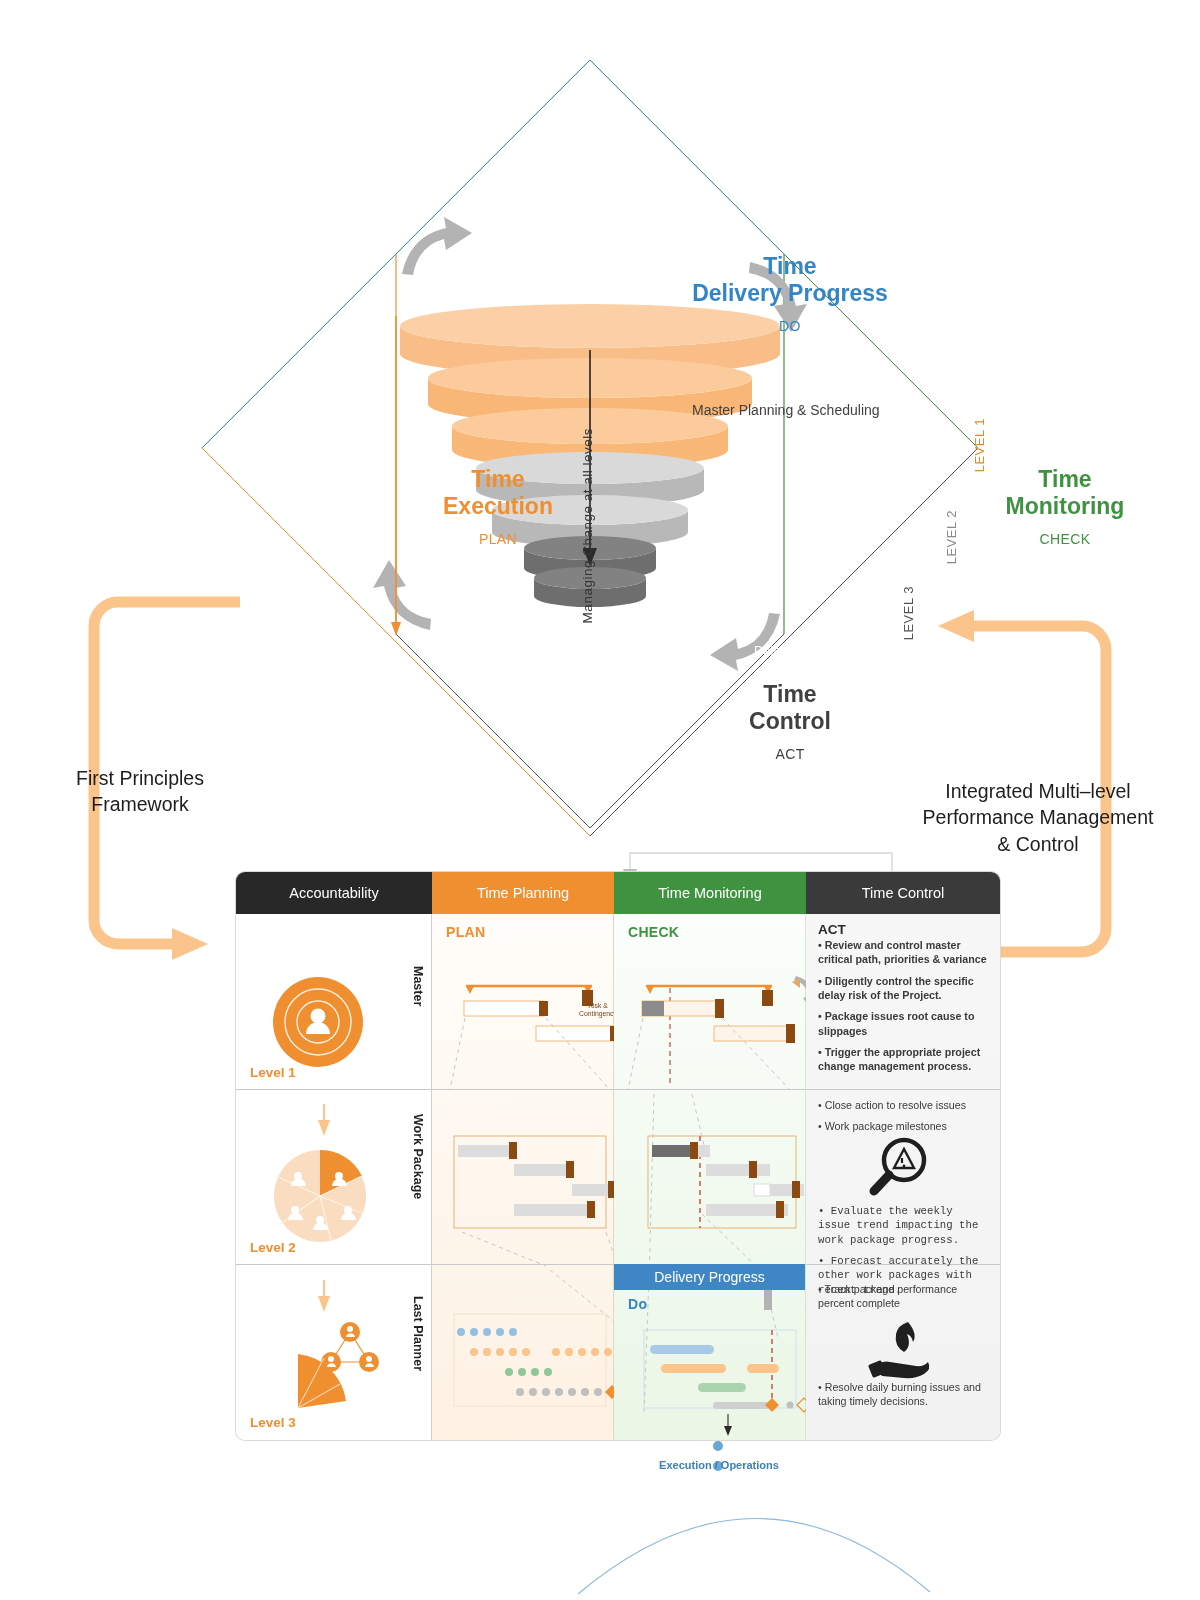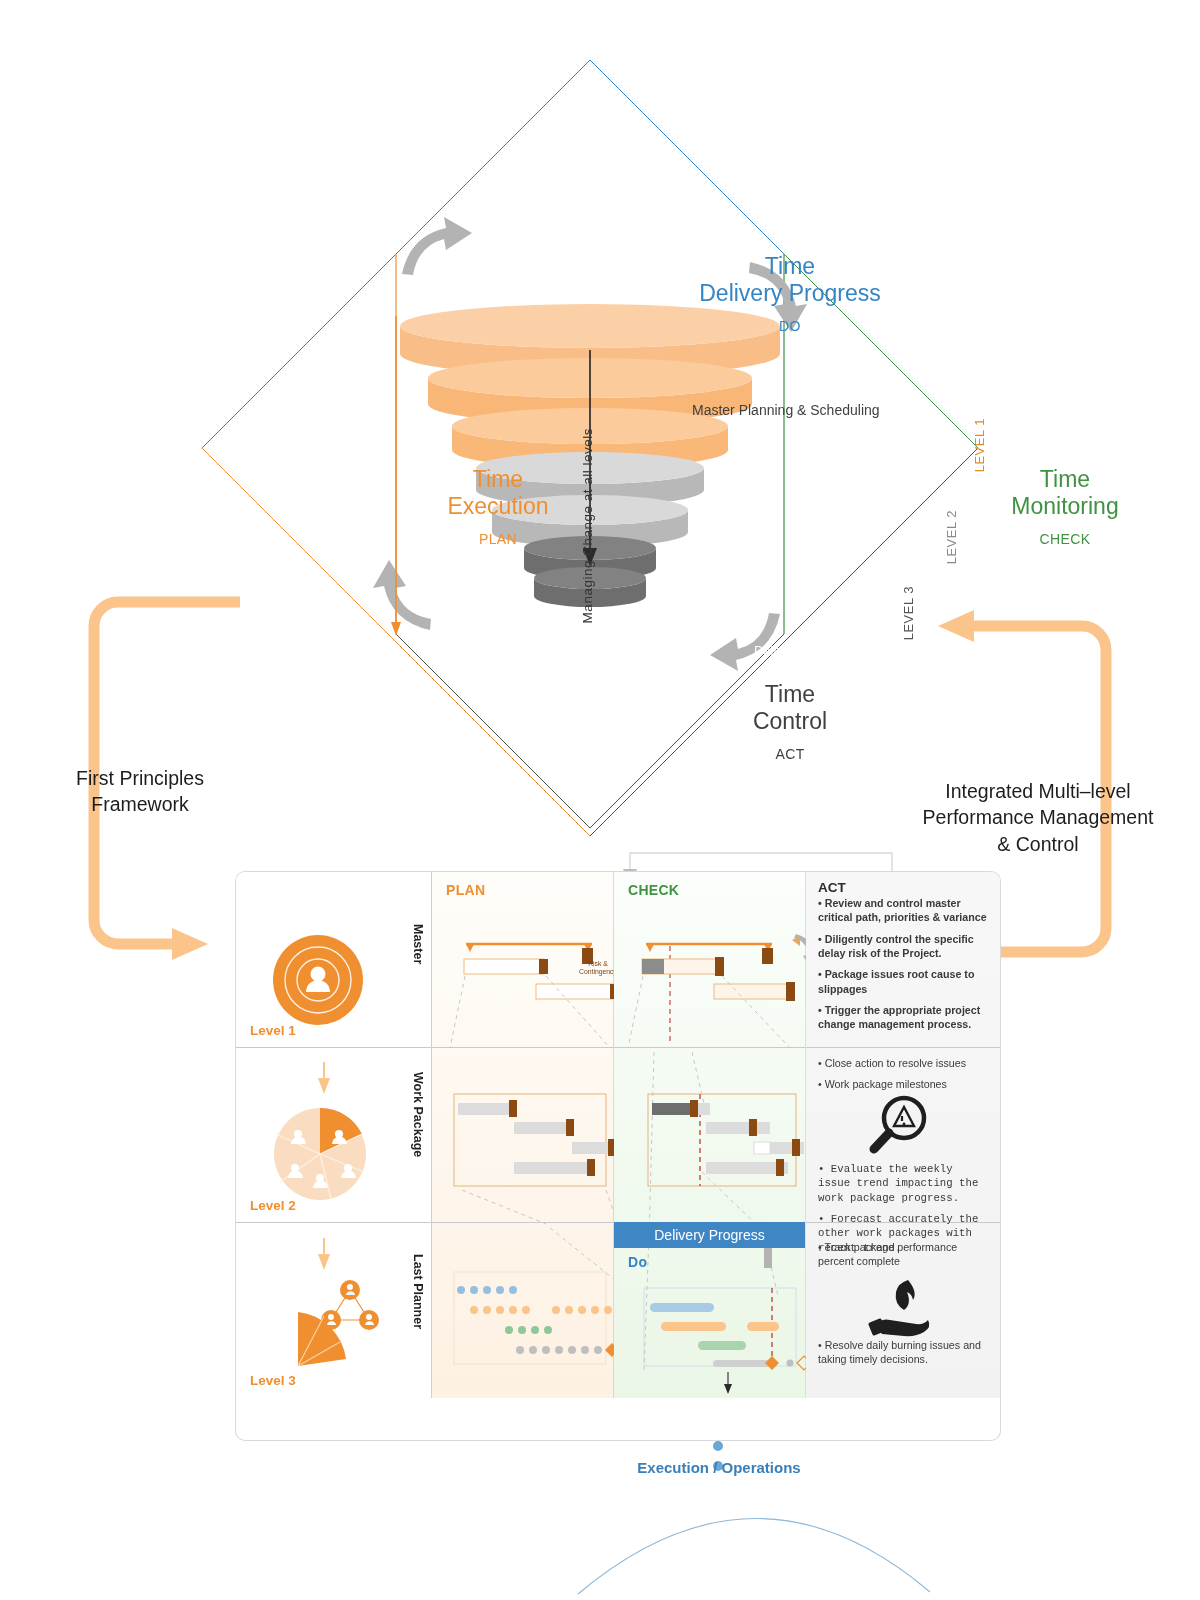--- a/index.html
+++ b/index.html
@@ -8,21 +8,21 @@
     font-family:"Liberation Sans", sans-serif; position:relative; overflow:hidden;
   }
   .stage { position:absolute; inset:0; }
   .abs { position:absolute; }
 
   
   #diamond-wrap { left:200px; top:58px; width:780px; height:780px; }
   #diamond-wrap svg { display:block; }
 
   .pdca-label { position:absolute; text-align:center; }
-  .pdca-title { font-weight:normal; font-size:23px; line-height:1.18; }
+  .pdca-title { font-weight:bold; font-size:23px; line-height:1.18; }
   .pdca-sub { font-size:14px; margin-top:11px; letter-spacing:.4px; }
 
   #lbl-do   { left:420px; top:195px; width:340px; color:#3385c6; }
   #lbl-plan { left:178px; top:408px; width:240px; color:#ef8f2f; }
   #lbl-check{ left:745px; top:408px; width:240px; color:#3f9340; }
   #lbl-act  { left:420px; top:623px; width:340px; color:#404040; }
 
   .vert-text {
     position:absolute; writing-mode:vertical-rl; white-space:nowrap;
     font-size:13px; letter-spacing:.5px;
@@ -82,21 +82,21 @@
   .ctrl-head { position:absolute; font-size:13.5px; font-weight:bold; color:#2b2b2b; }
   .bullets { position:absolute; font-size:10.7px; line-height:1.34; color:#3a3a3a; }
   .bullets p { margin-bottom:7px; }
 
   
   #dp-banner { position:absolute; left:0; right:0; top:0; height:26px;
                background:#3f86c4; color:#fff; font-size:14px;
                display:flex; align-items:center; justify-content:center; }
 
   #exec-label { position:absolute; left:604px; top:1459px; width:230px;
-                text-align:center; font-size:15px; font-weight:bold; color:#3b7fb8; }
+                text-align:center; font-size:11px; font-weight:bold; color:#3b7fb8; }
 
   .gantt-svg { position:absolute; left:0; top:0; }
 </style>
 </head>
 <body>
 
 <div class="stage">
 
   <div id="diamond-wrap" class="abs">
     <svg width="780" height="780" viewBox="0 0 780 780">
@@ -217,20 +217,26 @@
     <span>Framework</span>
   </div>
 
   <svg class="abs" style="left:500px;top:845px;" width="420" height="36">
     <path d="M130 32 V8 H392 V30" fill="none" stroke="#d7d7d7" stroke-width="1.4"></path>
     <polygon points="130,40 123,24 137,24" fill="#bdbdbd"></polygon>
   </svg>
 
   <div id="matrix" class="abs">
 
+    <div id="matrix-head">
+      <div class="head-cell hc-account">Accountability</div>
+      <div class="head-cell hc-plan">Time Planning</div>
+      <div class="head-cell hc-monitor">Time Monitoring</div>
+      <div class="head-cell hc-control">Time Control</div>
+    </div>
 
     <div id="matrix-body">
 
       <div class="col-account">
         <div class="rowdiv r1"></div>
         <div class="rowdiv r2"></div>
 
         <svg class="gantt-svg" width="196" height="526">
 
           <g>

